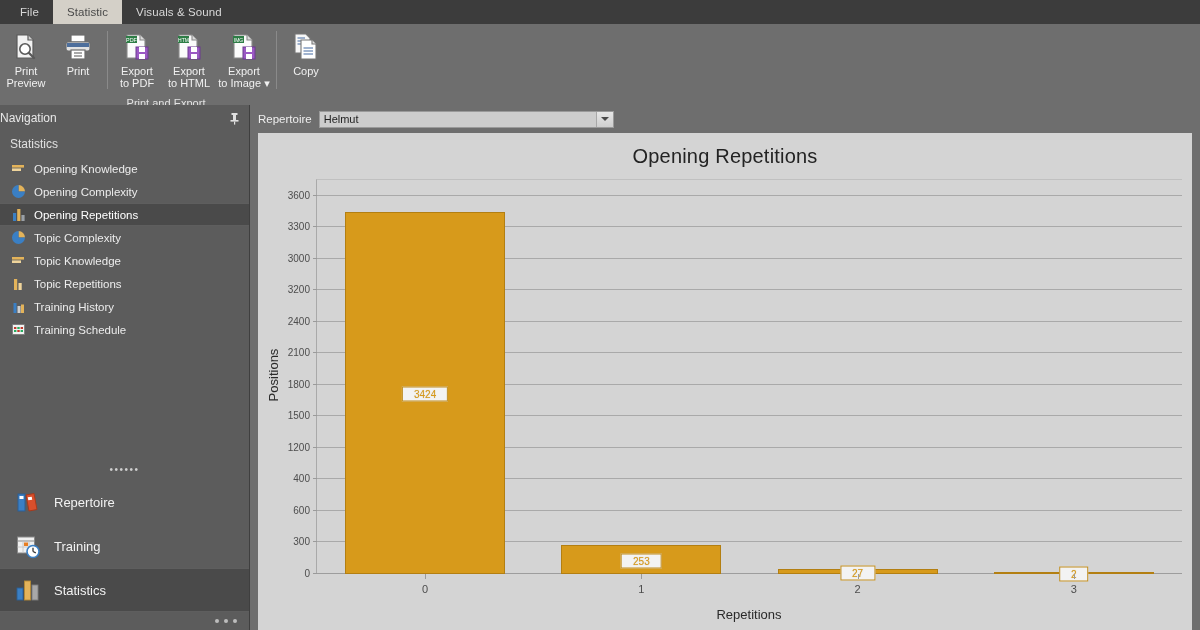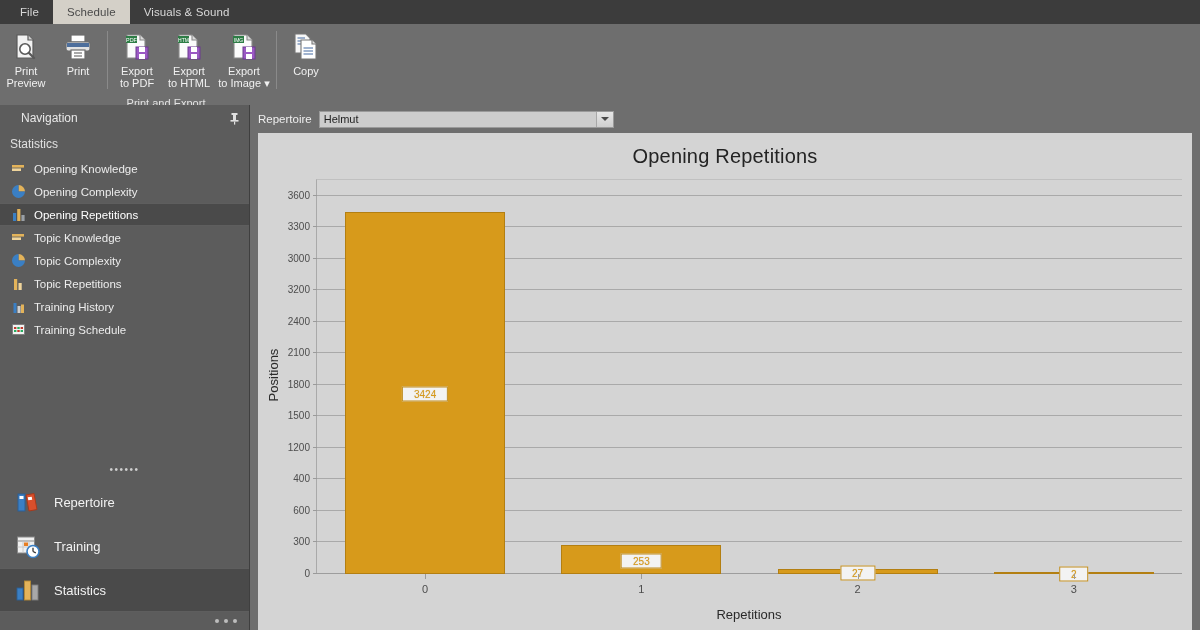--- a/index.html
+++ b/index.html
@@ -108,21 +108,21 @@
     min-width: 250px;
     background: #5c5c5c;
     display: flex;
     flex-direction: column;
     border-right: 1px solid #3f3f3f;
     position: relative;
   }
   .nav-header {
     height: 26px;
     display: flex; align-items: center;
-    padding: 0 8px 0 21px;
+    padding: 0 8px 0 0;
     color: #e8e8e8;
     font-size: 12px;
     background: #5c5c5c;
   }
   .nav-header .ttl { flex: 1; }
   .pin-icon { width: 13px; height: 13px; opacity: .95; }
   .nav-sectiontitle {
     padding: 6px 10px 6px 10px;
     font-size: 12px;
     color: #e0e0e0;
@@ -343,21 +343,21 @@
   }
   .bottom-strip {
     height: 0;
   }
 </style>
 </head>
 <body>
 
 <div class="tabstrip">
   <div class="tab">File</div>
-  <div class="tab active">Schedule</div>
+  <div class="tab active">Statistic</div>
   <div class="tab">Visuals &amp; Sound</div>
 </div>
 
 <div class="ribbon">
   <div class="ribbon-groups">
     <div class="rgroup">
       <div class="rgroup-items">
 
         <div class="rbtn">
           <span class="rbtn-ico">
@@ -509,35 +509,35 @@
             <rect x="6.2" y="2" width="3.2" height="12" fill="#e3b35a"></rect>
             <rect x="10.4" y="8" width="3.2" height="6" fill="#9aa0a6"></rect>
           </svg>
         </span>
         <span>Opening Repetitions</span>
       </div>
 
       <div class="nav-item">
         <span class="ico">
           <svg width="15" height="15" viewBox="0 0 15 15">
+            <path d="M7.5 7.5 L7.5 1 A6.5 6.5 0 0 1 14 7.5 Z" fill="#e3b35a"></path>
+            <path d="M7.5 7.5 L14 7.5 A6.5 6.5 0 1 1 7.5 1 Z" fill="#3a7fc4"></path>
+          </svg>
+        </span>
+        <span>Topic Complexity</span>
+      </div>
+
+      <div class="nav-item">
+        <span class="ico">
+          <svg width="15" height="15" viewBox="0 0 15 15">
             <rect x="1" y="4" width="12" height="2.6" fill="#e3b35a"></rect>
             <rect x="1" y="7.4" width="9" height="2.6" fill="#efd49b"></rect>
           </svg>
         </span>
         <span>Topic Knowledge</span>
-      </div>
-
-      <div class="nav-item">
-        <span class="ico">
-          <svg width="15" height="15" viewBox="0 0 15 15">
-            <path d="M7.5 7.5 L7.5 1 A6.5 6.5 0 0 1 14 7.5 Z" fill="#e3b35a"></path>
-            <path d="M7.5 7.5 L14 7.5 A6.5 6.5 0 1 1 7.5 1 Z" fill="#3a7fc4"></path>
-          </svg>
-        </span>
-        <span>Topic Complexity</span>
       </div>
 
       <div class="nav-item">
         <span class="ico">
           <svg width="15" height="15" viewBox="0 0 15 15">
             <rect x="3" y="3" width="3.2" height="11" fill="#e3b35a"></rect>
             <rect x="7.5" y="7" width="3.2" height="7" fill="#efd49b"></rect>
           </svg>
         </span>
         <span>Topic Repetitions</span>

